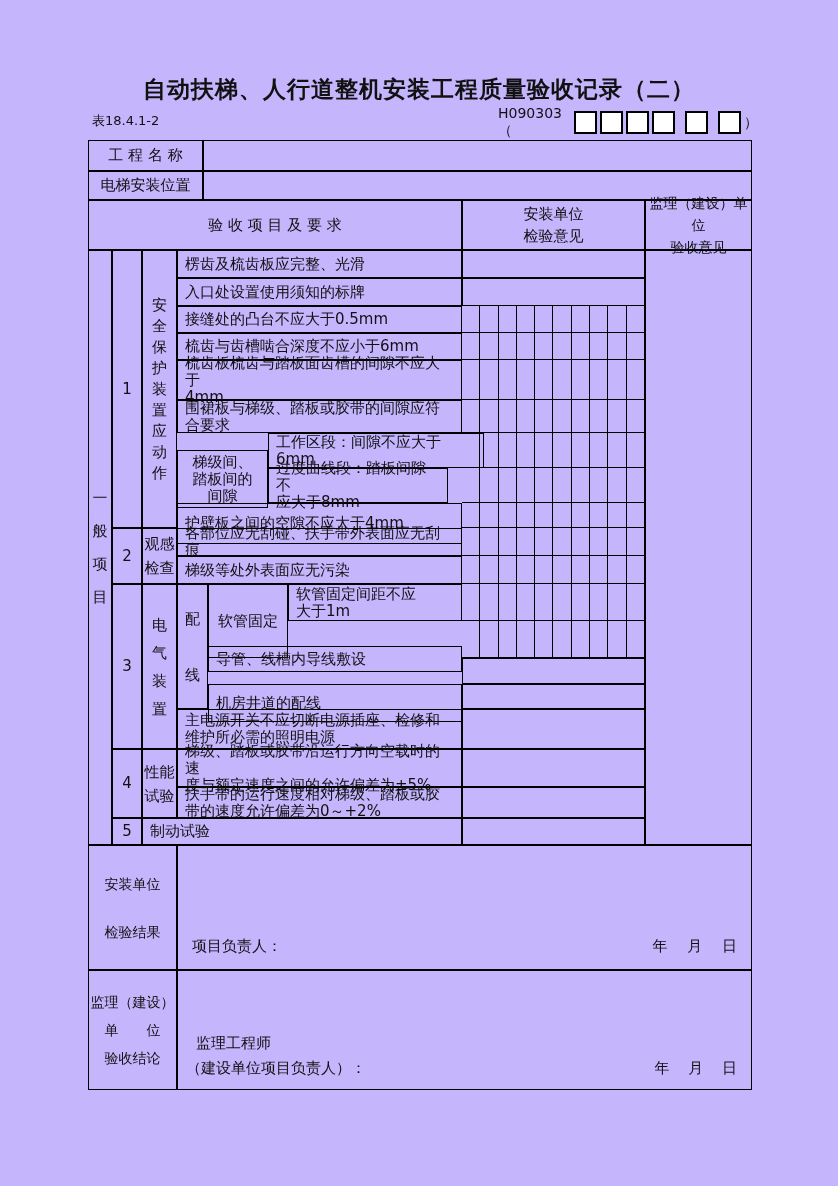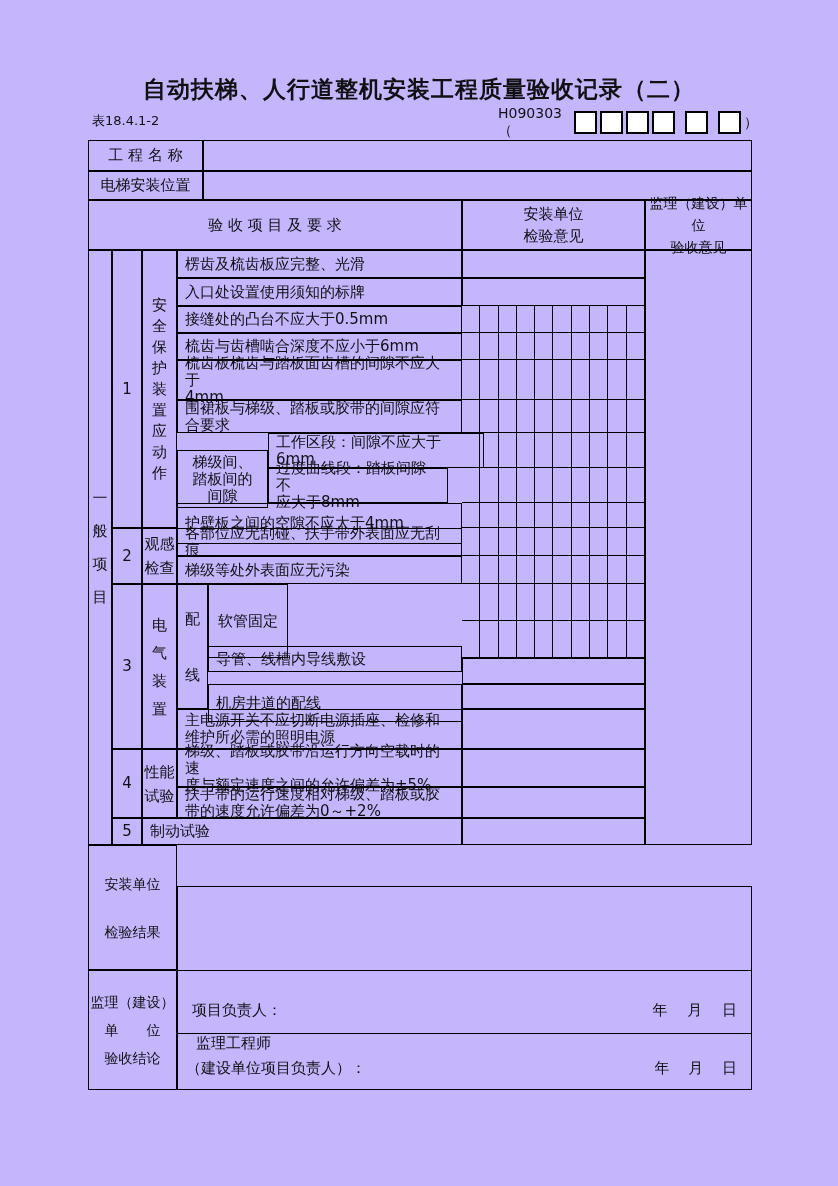--- a/index.html
+++ b/index.html
@@ -96,20 +96,22 @@
   <div class="c pad" style="left:268px; top:468px; width:180px; height:35px;">过度曲线段：踏板间隙不
 应大于8mm</div>
   <div class="c pad" style="left:177px; top:503px; width:285px; height:41px;">护壁板之间的空隙不应大于4mm</div>
 
   <div class="c pad" style="left:177px; top:528px; width:285px; height:28px;">各部位应无刮碰、扶手带外表面应无刮痕</div>
   <div class="c pad" style="left:177px; top:556px; width:285px; height:28px;">梯级等处外表面应无污染</div>
 
   <div class="c vert lh56" style="left:177px; top:584px; width:31px; height:125px;">配
 线</div>
   <div class="c center" style="left:208px; top:584px; width:80px; height:74px;">软管固定</div>
+  <div class="c pad" style="left:288px; top:584px; width:174px; height:37px;">软管固定间距不应
+大于1m</div>
   <div class="c pad" style="left:208px; top:622px; width:254px; height:26px;margin-top:24px;">导管、线槽内导线敷设</div>
   <div class="c pad" style="left:208px; top:684px; width:254px; height:38px;">机房井道的配线</div>
   <div class="c pad" style="left:177px; top:709px; width:285px; height:40px;">主电源开关不应切断电源插座、检修和
 维护所必需的照明电源</div>
 
   <div class="c pad" style="left:177px; top:749px; width:285px; height:38px;">梯级、踏板或胶带沿运行方向空载时的速
 度与额定速度之间的允许偏差为±5%</div>
   <div class="c pad" style="left:177px; top:787px; width:285px; height:31px;">扶手带的运行速度相对梯级、踏板或胶
 带的速度允许偏差为0～+2%</div>
 
@@ -232,21 +234,21 @@
   <div class="c" style="left:462px; top:709px; width:183px; height:40px;"></div>
   <div class="c" style="left:462px; top:749px; width:183px; height:38px;"></div>
   <div class="c" style="left:462px; top:787px; width:183px; height:31px;"></div>
   <div class="c" style="left:462px; top:818px; width:183px; height:27px;"></div>
 
   <div class="c" style="left:645px; top:250px; width:107px; height:595px;"></div>
 
   <div class="c center lh24" style="left:88px; top:845px; width:89px; height:125px; font-size:14px;">安装单位
 
 检验结果</div>
-  <div class="c footer-content" style="left:177px; top:845px; width:575px; height:148px;margin-top:41px;">
+  <div class="c footer-content" style="left:177px; top:845px; width:575px; height:125px;">
     <div class="sign-row" style="padding:0 14px 14px 14px;">
       <span>项目负责人：</span>
       <span>年　 月　 日</span>
     </div>
   </div>
 
   <div class="c center lh28" style="left:88px; top:970px; width:89px; height:120px; font-size:14px;">监理（建设）
 单　　位
 验收结论</div>
   <div class="c footer-content" style="left:177px; top:970px; width:575px; height:120px;font-family:Liberation Serif, serif;">

